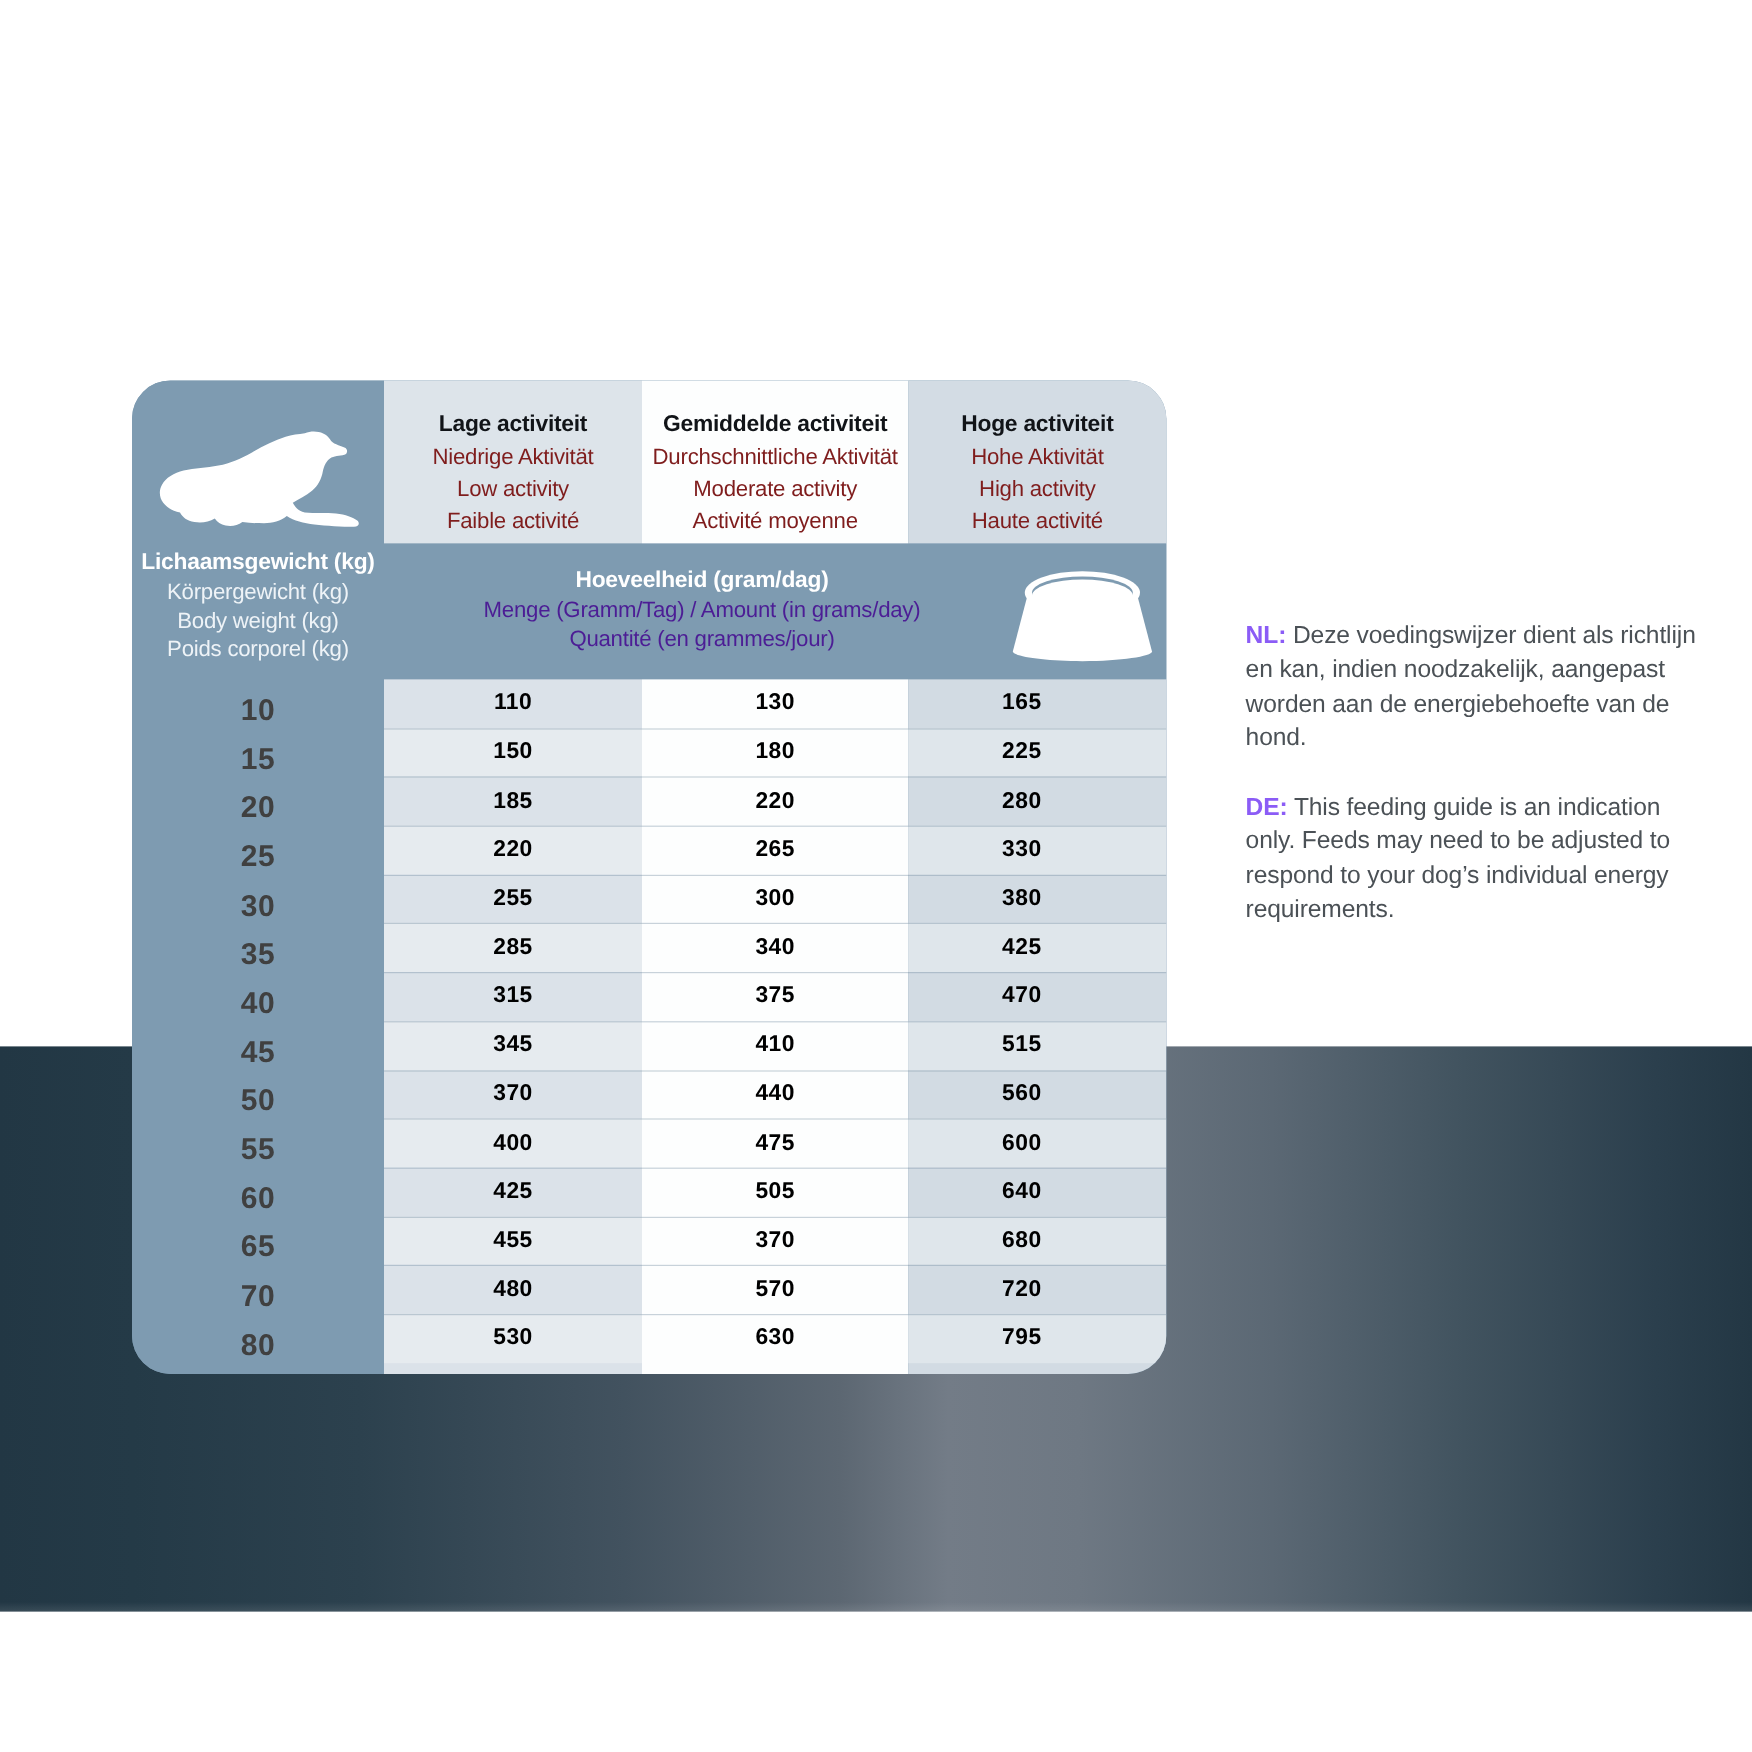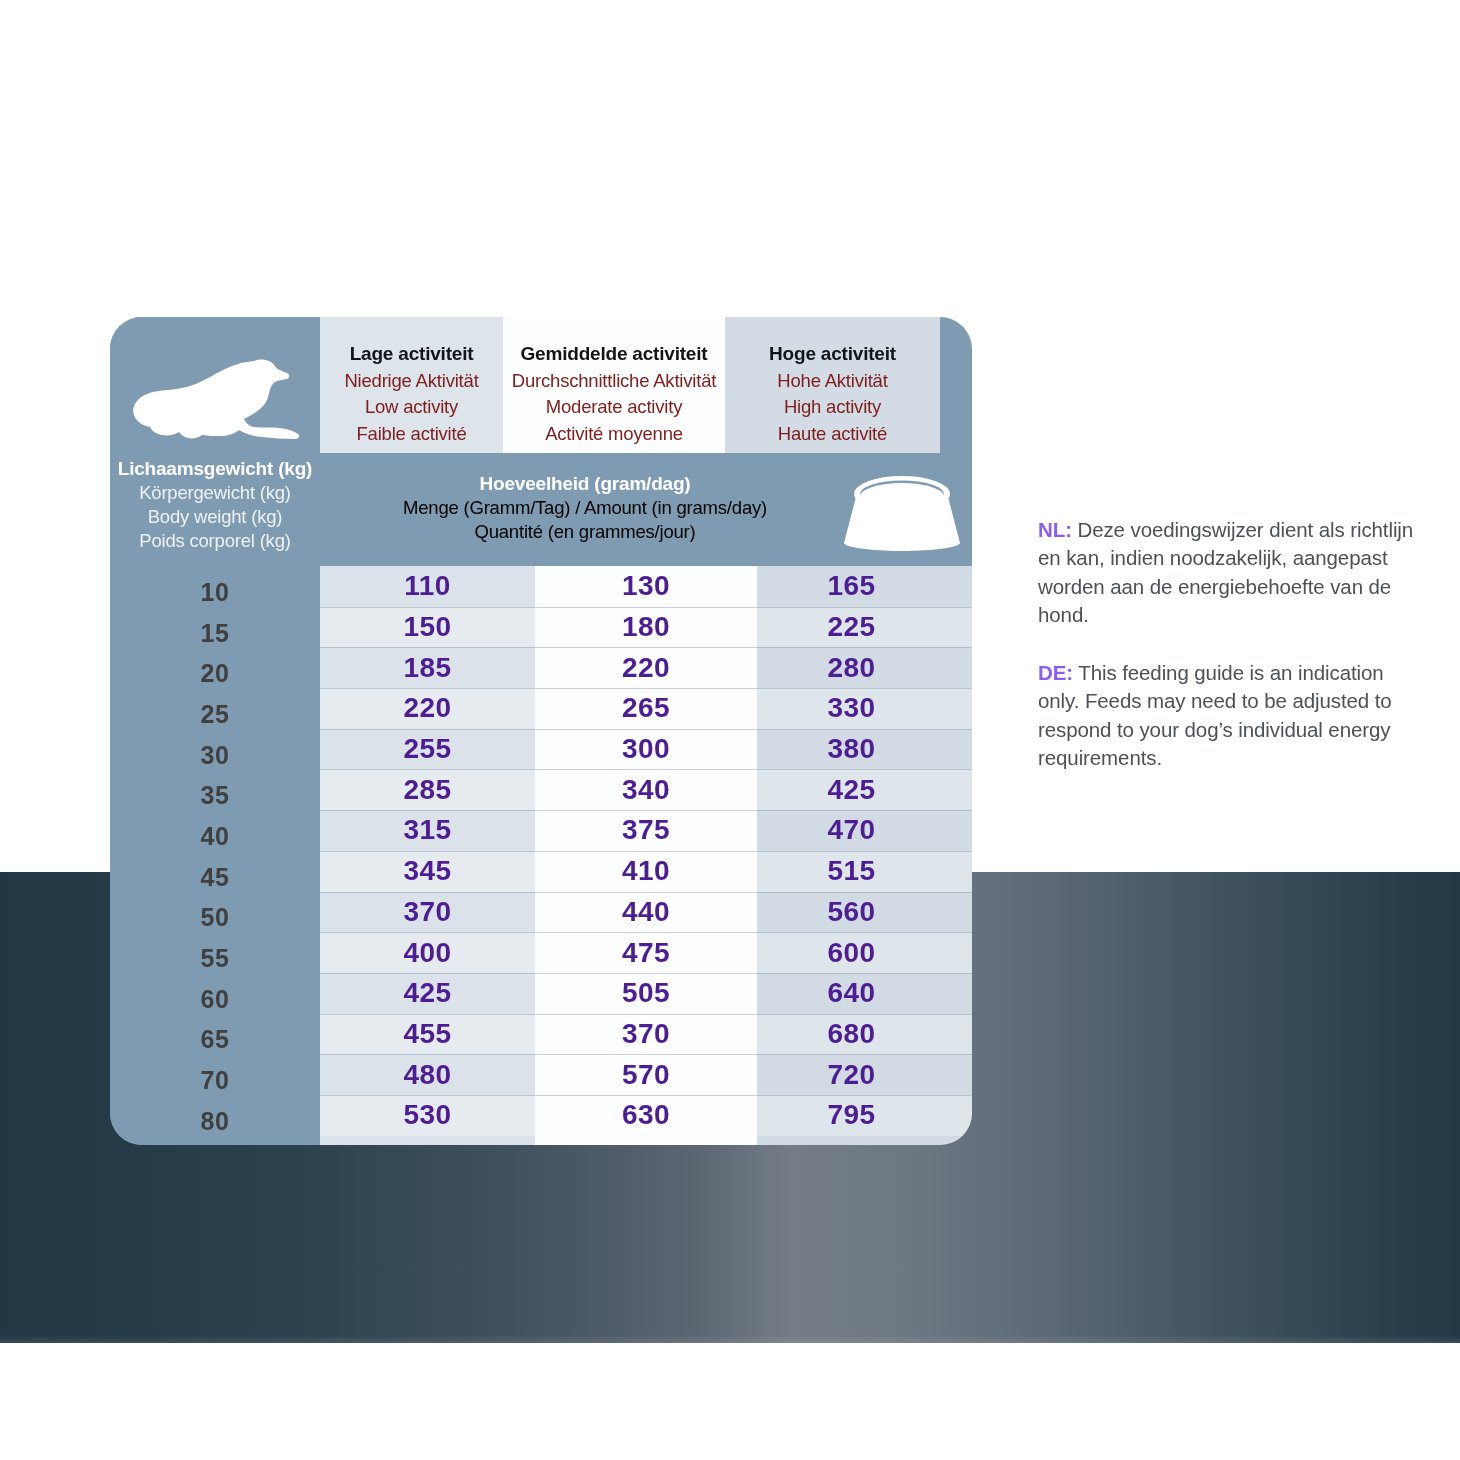--- a/index.html
+++ b/index.html
@@ -67,52 +67,52 @@
     letter-spacing: 0.5px;
   }
 
   
   .actheader {
     position: absolute; left: 210px; top: 0; width: 652px; height: 136px;
     display: flex; z-index: 2;
   }
   .actcol { flex: 0 0 auto; display:flex; flex-direction:column; align-items:center;
             justify-content:flex-start; padding-top: 26px; }
-  .actcol.c1 { width: 183px; background:#dde4ea; }
+  .actcol.c1 { width: 215px; background:#dde4ea; }
   .actcol.c2 { width: 222px; background:#fdfefe; }
   .actcol.c3 { width: 215px; background:#d3dce4; }
   .actcol .t1 { font-size: 19px; font-weight: 700; color:#111418; margin-bottom: 3px; letter-spacing:-0.2px;}
   .actcol .tn { font-size: 18.5px; font-weight: 400; color:#7f1d1d; line-height: 1.42; letter-spacing:-0.2px;}
 
   
   .amountbar {
     position: absolute; left: 210px; top: 136px; width: 652px; height: 113px;
     z-index: 4;
   }
   .amountbar .bg { position:absolute; left:0; top:0; right:0; bottom:0; background:#7e9bb1; }
   .amountbar .txt {
     position: absolute; left: 10px; top: 18px; width: 510px;
     text-align: center; color: #ffffff; line-height: 1.32;
   }
   .amountbar .txt .a1 { font-size: 19px; font-weight: 700; letter-spacing:-0.2px;}
-  .amountbar .txt .an { font-size: 18.5px; font-weight: 400; color:#000000; letter-spacing:-0.2px;}
+  .amountbar .txt .an { font-size: 18.5px; font-weight: 400; color:#4c1d95; letter-spacing:-0.2px;}
   .bowl-icon { position: absolute; left: 518px; top: 14px; width: 128px; height: 86px; }
 
   
   .grid { position: absolute; left: 210px; top: 249px; width: 652px; height: 579px; z-index:1; }
   .gcol { position:absolute; top:0; bottom:0; }
   .gcol.c1 { left: 0px;   width: 215px; background: #dbe2e9; }
   .gcol.c2 { left: 215px; width: 222px; background: #fdfefe; }
   .gcol.c3 { left: 437px; width: 215px; background: #d2dbe3; }
 
   .rows { position:absolute; left:0; top:0; width:652px; }
   .drow { position: relative; height: 40.7px; display:flex; }
   .drow .cell {
     display:flex; align-items:center; justify-content:center;
-    font-size: 28px; font-weight: 700; color: #4c1d95; letter-spacing:0.4px;
+    font-size: 19px; font-weight: 700; color: #000000; letter-spacing:0.4px;
   }
   .drow .cell.c1 { width: 215px; }
   .drow .cell.c2 { width: 222px; }
   .drow .cell.c3 { width: 189px; }
   .drow.alt { background: rgba(255,255,255,0.30); }
   .drow .sep { position:absolute; left:0; right:0; top:0; height:1px; background: rgba(120,145,165,0.40); }
   .drow:first-child .sep { background: transparent; }
 
   
   .notes {

